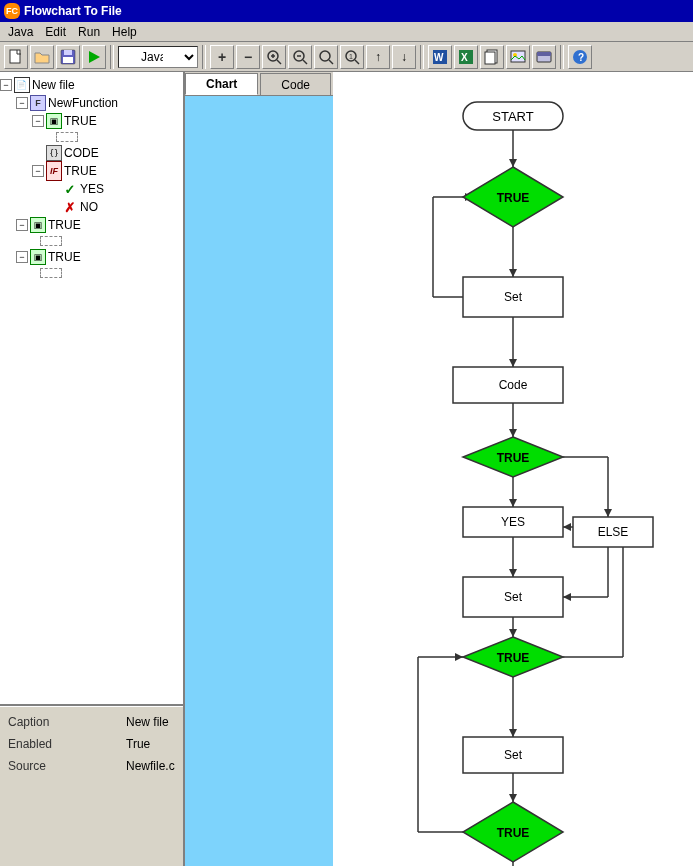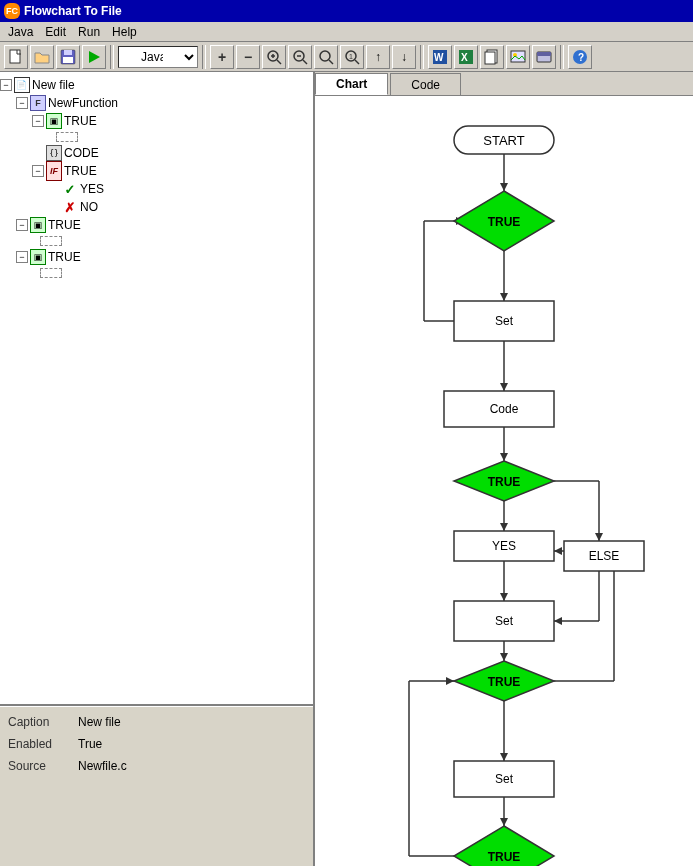--- a/index.html
+++ b/index.html
@@ -118,29 +118,30 @@
       height: 160px;
       background: #d8d4c8;
       border-top: 1px solid #fff;
       padding: 8px;
       font-size: 12px;
     }
     .prop-row {
       display: flex;
       margin-bottom: 8px;
       align-items: flex-start;
+      gap: 48px;
     }
     .prop-label { width: 70px; color: #333; }
     .prop-value { color: #000; }
 
     
     #right-panel {
       flex: 1;
       display: flex;
-      flex-direction: column;
+      flex-direction: row;
       background: #7dd3fc;
     }
 
     
     #tabs {
       display: flex;
       background: #d4d0c8;
       border-bottom: 1px solid #808080;
       height: 24px;
       align-items: flex-end;

